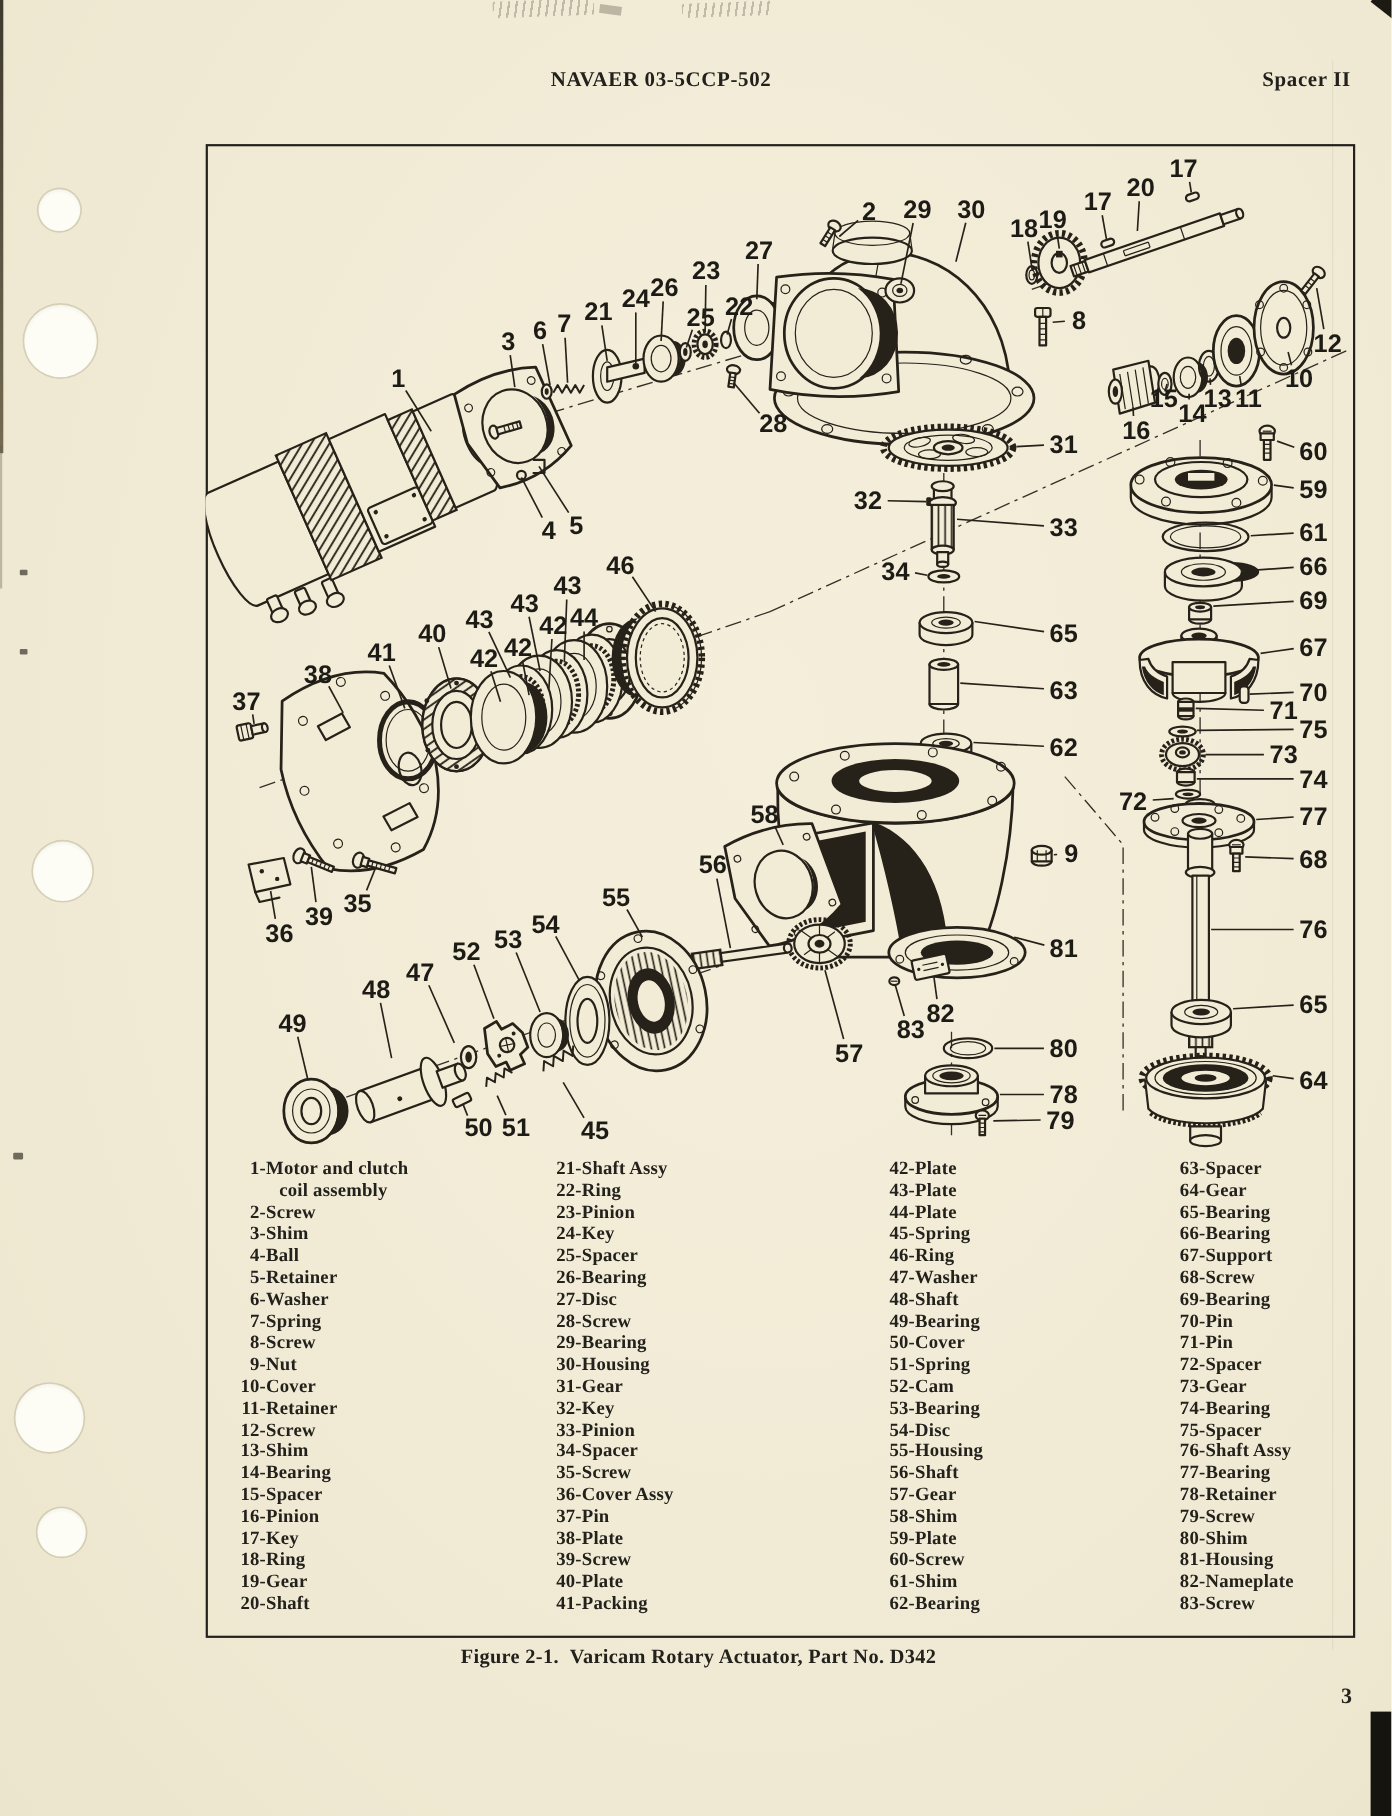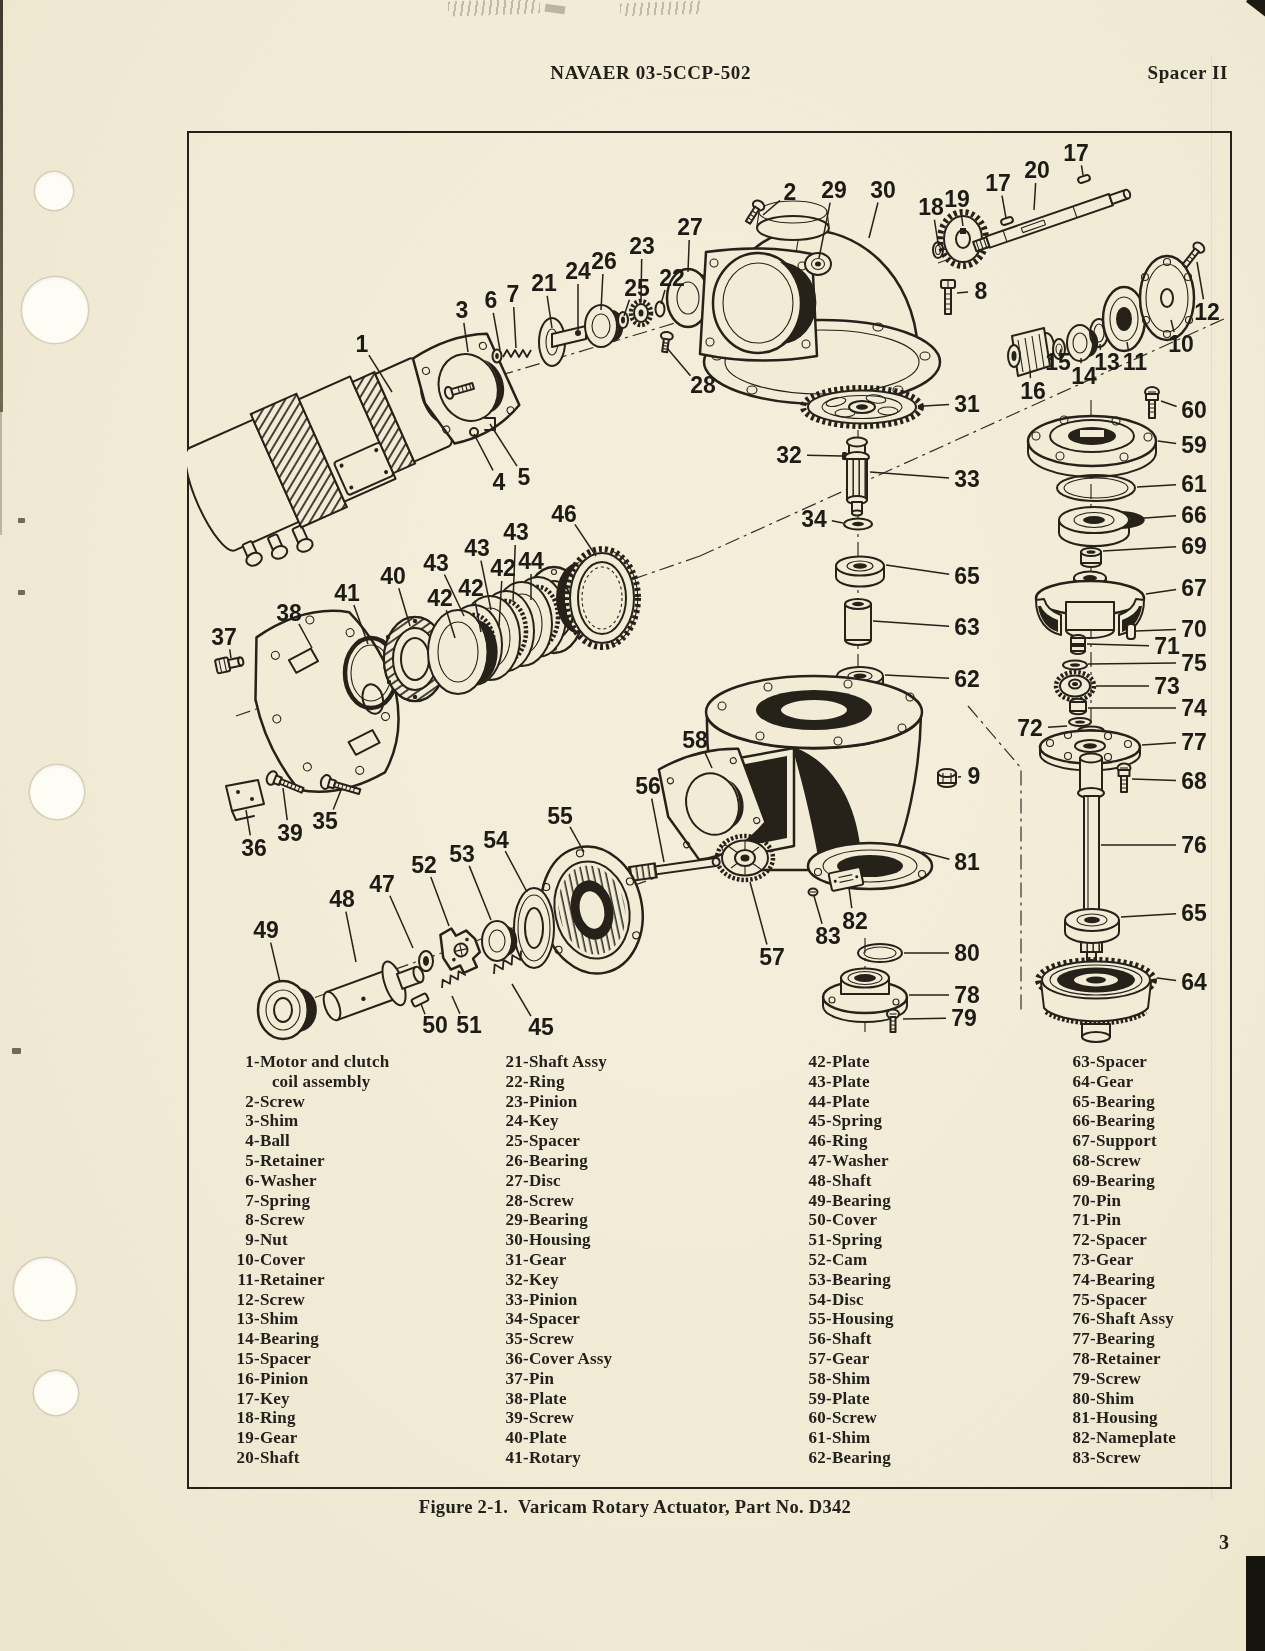--- a/index.html
+++ b/index.html
@@ -4,28 +4,28 @@
 <style>
   html,body{margin:0;padding:0;}
   body{
     width:1265px;height:1651px;position:relative;overflow:hidden;
     background:radial-gradient(ellipse at 55% 40%, #f4eedb 0%, #f1ebd6 55%, #ece5cd 100%);
     font-family:"Liberation Serif", serif;color:#23211c;
   }
   .abs{position:absolute;}
   
   .hdr{font-size:19px;font-weight:600;letter-spacing:.6px;}
-  #doc-number{left:451px;top:62px;width:300px;text-align:right;}
+  #doc-number{left:451px;top:62px;width:300px;text-align:center;}
   #section-label{left:1080px;top:62px;width:148px;text-align:right;}
   
   #figure-frame{left:187px;top:131px;width:1041px;height:1354px;border:2.5px solid #23211c;}
   #diagram-svg{left:187px;top:131px;}
   
   .pl-col{top:1052px;font-size:17px;font-weight:600;letter-spacing:.2px;line-height:19.8px;}
-  #pl-col-1{left:210px;width:265px;}
+  #pl-col-1{left:192px;width:265px;}
   #pl-col-2{left:479px;width:280px;font-family:Liberation Serif, serif;}
   #pl-col-3{left:782px;width:255px;}
   #pl-col-4{left:1046px;width:182px;}
   .pl-row{white-space:nowrap;height:19.8px;}
   .pl-num{display:inline-block;width:44px;text-align:right;}
   
   #caption{left:340px;top:1497px;width:590px;text-align:center;font-size:18.5px;font-weight:700;letter-spacing:.3px;}
   #page-number{left:1212px;top:1531px;width:24px;text-align:center;font-size:20px;font-weight:700;}
   
   .punch{background:#fdfcf5;border-radius:50%;box-shadow:0 0 0 1.5px rgba(125,112,82,.22), inset 0 2px 3px rgba(0,0,0,.04);}
@@ -923,21 +923,21 @@
     <div class="pl-row"><span class="pl-num">31</span><span>-</span><span>Gear</span></div>
     <div class="pl-row"><span class="pl-num">32</span><span>-</span><span>Key</span></div>
     <div class="pl-row"><span class="pl-num">33</span><span>-</span><span>Pinion</span></div>
     <div class="pl-row"><span class="pl-num">34</span><span>-</span><span>Spacer</span></div>
     <div class="pl-row"><span class="pl-num">35</span><span>-</span><span>Screw</span></div>
     <div class="pl-row"><span class="pl-num">36</span><span>-</span><span>Cover Assy</span></div>
     <div class="pl-row"><span class="pl-num">37</span><span>-</span><span>Pin</span></div>
     <div class="pl-row"><span class="pl-num">38</span><span>-</span><span>Plate</span></div>
     <div class="pl-row"><span class="pl-num">39</span><span>-</span><span>Screw</span></div>
     <div class="pl-row"><span class="pl-num">40</span><span>-</span><span>Plate</span></div>
-    <div class="pl-row"><span class="pl-num">41</span><span>-</span><span>Rotary</span></div>
+    <div class="pl-row"><span class="pl-num">41</span><span>-</span><span>Packing</span></div>
   </div>
 <div class="abs pl-col" id="pl-col-3">
     <div class="pl-row"><span class="pl-num">42</span><span>-</span><span>Plate</span></div>
     <div class="pl-row"><span class="pl-num">43</span><span>-</span><span>Plate</span></div>
     <div class="pl-row"><span class="pl-num">44</span><span>-</span><span>Plate</span></div>
     <div class="pl-row"><span class="pl-num">45</span><span>-</span><span>Spring</span></div>
     <div class="pl-row"><span class="pl-num">46</span><span>-</span><span>Ring</span></div>
     <div class="pl-row"><span class="pl-num">47</span><span>-</span><span>Washer</span></div>
     <div class="pl-row"><span class="pl-num">48</span><span>-</span><span>Shaft</span></div>
     <div class="pl-row"><span class="pl-num">49</span><span>-</span><span>Bearing</span></div>

